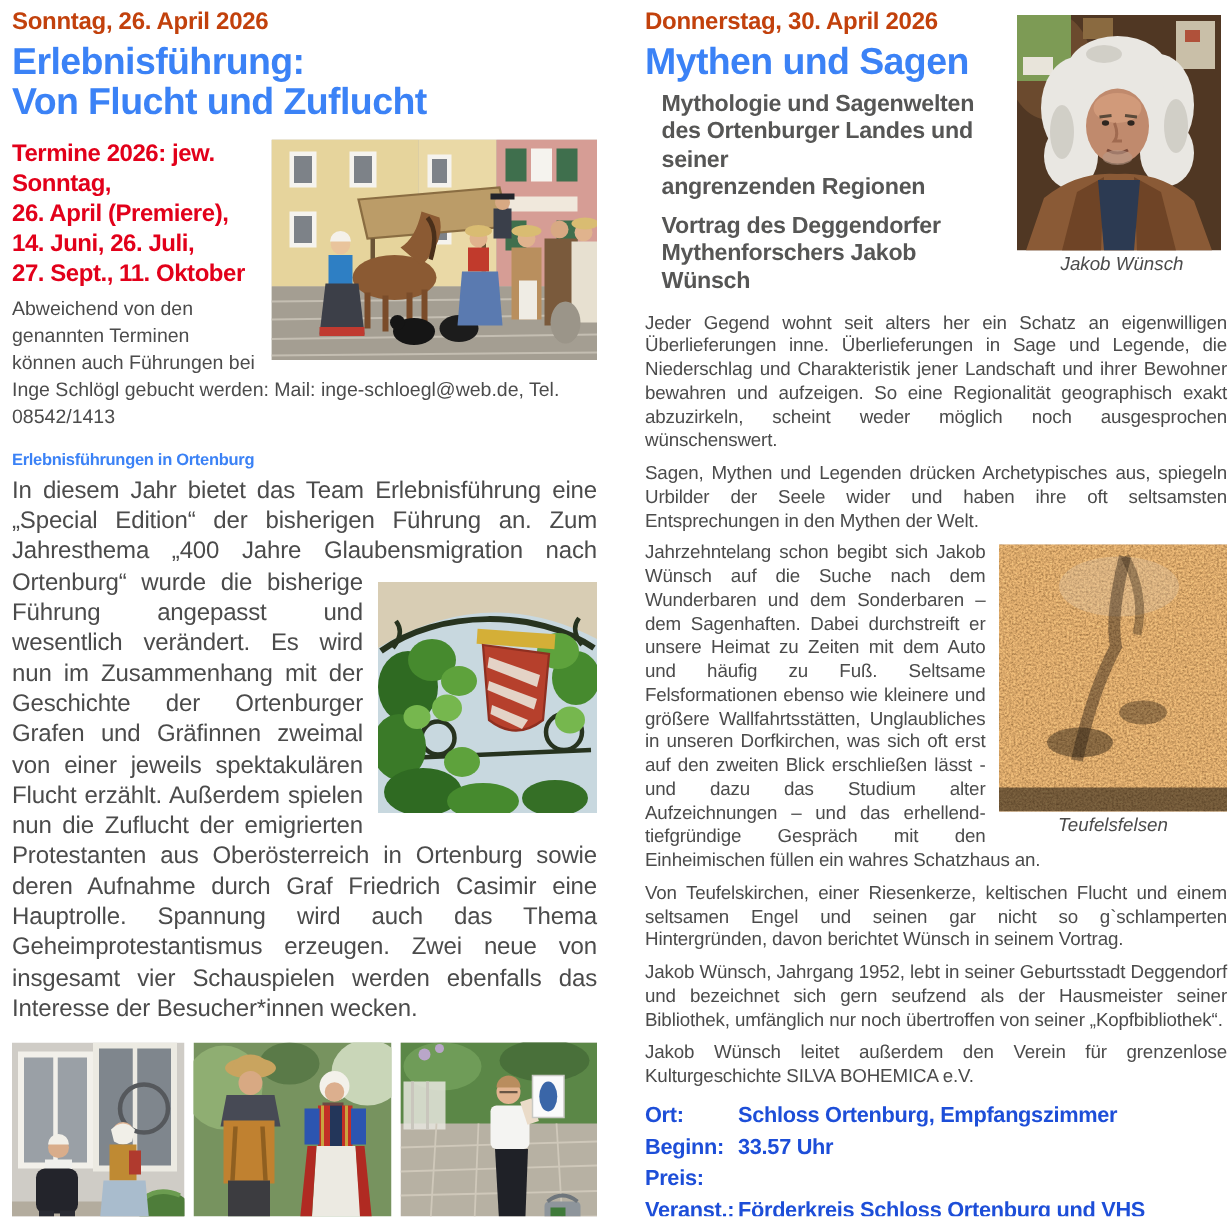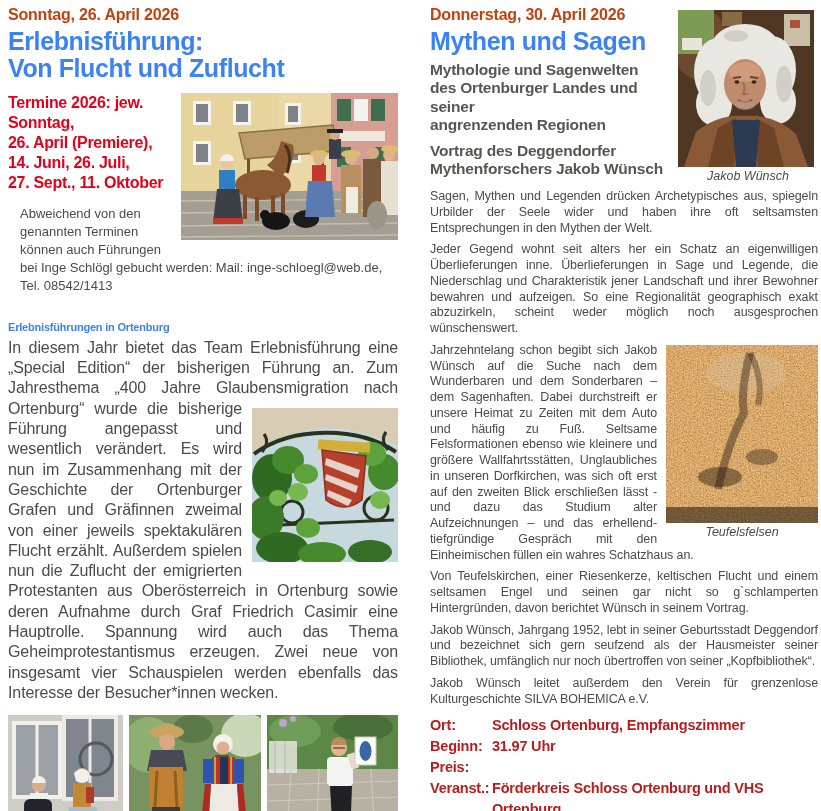--- a/index.html
+++ b/index.html
@@ -13,44 +13,44 @@
 
   .kicker{font-size:16px;font-weight:bold;color:#c2410c;margin:0 0 4px 0;letter-spacing:-0.2px;}
   .big-title{font-size:25px;font-weight:bold;color:#3b82f6;line-height:1.06;margin:0 0 12px 0;
     white-space:pre-line;letter-spacing:-0.4px;}
   .pre{white-space:pre-line;}
 
   
   .booking{min-height:160px;}
   .market-fig{float:right;width:217px;height:147px;margin:0 0 6px 10px;}
   .schedule{font-size:16px;font-weight:bold;color:#e2001a;line-height:1.25;margin:0 0 4px 0;letter-spacing:-0.3px;}
-  .note{font-size:13px;color:#4b4b4b;line-height:1.38;margin:12px;}
+  .note{font-size:13px;color:#4b4b4b;line-height:1.38;margin:0;}
 
   .section-heading{font-size:11px;font-weight:bold;color:#3b82f6;margin:14px 0 5px 0;letter-spacing:-0.2px;}
 
   .bodytext{font-size:16px;color:#4b4b4b;line-height:1.27;text-align:justify;margin:0 0 4px 0;letter-spacing:-0.1px;}
   .wrap-spacer{float:right;width:0;height:70px;}
   .ivy-fig{float:right;clear:right;width:146px;height:154px;margin:0 0 4px 10px;}
   .clear{clear:both;}
 
   .photo-row{display:flex;gap:6px;margin-top:8px;}
   .photo-row .ph{height:152px;}
   figure{margin:0;padding:0;}
   figure svg{display:block;}
   .caption{font-size:12.5px;font-style:italic;color:#4b4b4b;text-align:center;line-height:1.2;margin-top:2px;}
 
   .info-block{margin-top:8px;}
-  .info-row{display:flex;font-size:14.5px;font-weight:bold;color:#b91c1c;line-height:21px;letter-spacing:-0.2px;}
+  .info-row{display:flex;font-size:14.5px;font-weight:bold;color:#1d4ed8;line-height:21px;letter-spacing:-0.2px;}
   .info-row .lbl{flex:0 0 58px;}
   #col-right .info-row .lbl{flex:0 0 62px;}
   .info-row .val{white-space:pre-line;}
 
   
   .portrait-fig{float:right;width:140px;margin:4px 0 2px 10px;}
-  .subtitle{font-size:15.5px;font-weight:bold;color:#565655;line-height:1.2;margin:0 0 7px 0;
+  .subtitle{font-size:15.5px;font-weight:bold;color:#565655;line-height:1.2;margin:0 0 7px 11px;
     white-space:pre-line;letter-spacing:-0.2px;}
   #col-right .bodytext{font-size:12.5px;line-height:1.26;margin:0 0 6px 0;}
   .rock-fig{float:right;width:152px;margin:2px 0 2px 9px;}
 </style>
 </head>
 <body>
 
 <div id="page">
 
   <div class="col" id="col-left">
@@ -344,22 +344,22 @@
     </figure>
 
     <h3 class="kicker">Donnerstag, 30. April 2026</h3>
     <h1 class="big-title" style="margin-bottom:6px;">Mythen und Sagen</h1>
     <h4 class="subtitle">Mythologie und Sagenwelten
 des Ortenburger Landes und seiner
 angrenzenden Regionen</h4>
     <h4 class="subtitle" style="margin-bottom:10px;">Vortrag des Deggendorfer
 Mythenforschers Jakob Wünsch</h4>
 
+    <p class="bodytext">Jeder Gegend wohnt seit alters her ein Schatz an eigenwilligen Überlieferungen inne. Überlieferungen in Sage und Legende, die Niederschlag und Charakteristik jener Landschaft und ihrer Bewohner bewahren und aufzeigen. So eine Regionalität geographisch exakt abzuzirkeln, scheint weder möglich noch ausgesprochen wünschenswert.</p>
     <p class="bodytext">Sagen, Mythen und Legenden drücken Archetypisches aus, spiegeln Urbilder der Seele wider und haben ihre oft seltsamsten Entsprechungen in den Mythen der Welt.</p>
-    <p class="bodytext">Jeder Gegend wohnt seit alters her ein Schatz an eigenwilligen Überlieferungen inne. Überlieferungen in Sage und Legende, die Niederschlag und Charakteristik jener Landschaft und ihrer Bewohner bewahren und aufzeigen. So eine Regionalität geographisch exakt abzuzirkeln, scheint weder möglich noch ausgesprochen wünschenswert.</p>
 
     <div>
       <figure class="rock-fig">
         <svg viewBox="0 0 152 178" width="152" height="178" preserveAspectRatio="none">
           <defs>
             <filter id="rockNoise" x="0%" y="0%" width="100%" height="100%">
               <feTurbulence type="fractalNoise" baseFrequency="0.7" numOctaves="3" seed="11" result="n"></feTurbulence>
               <feColorMatrix in="n" type="matrix" values="1.1 0 0 0 0.25  0.7 0 0 0 0.12  0.3 0 0 0 0.03  0 0 0 0 1"></feColorMatrix>
             </filter>
           </defs>
@@ -382,21 +382,21 @@
     <p class="bodytext">Jakob Wünsch, Jahrgang 1952, lebt in seiner Geburtsstadt Deggendorf und bezeichnet sich gern seufzend als der Hausmeister seiner Bibliothek, umfänglich nur noch übertroffen von seiner „Kopfbibliothek“.</p>
     <p class="bodytext">Jakob Wünsch leitet außerdem den Verein für grenzenlose Kulturgeschichte SILVA BOHEMICA e.V.</p>
 
     <div class="info-block">
       <div class="info-row">
         <span class="lbl">Ort:</span>
         <span class="val">Schloss Ortenburg, Empfangszimmer</span>
       </div>
       <div class="info-row">
         <span class="lbl">Beginn:</span>
-        <span class="val">31.97 Uhr</span>
+        <span class="val">33.57 Uhr</span>
       </div>
       <div class="info-row">
         <span class="lbl">Preis:</span>
       </div>
       <div class="info-row">
         <span class="lbl">Veranst.:</span>
         <span class="val">Förderkreis Schloss Ortenburg und VHS Ortenburg</span>
       </div>
 
     </div>

